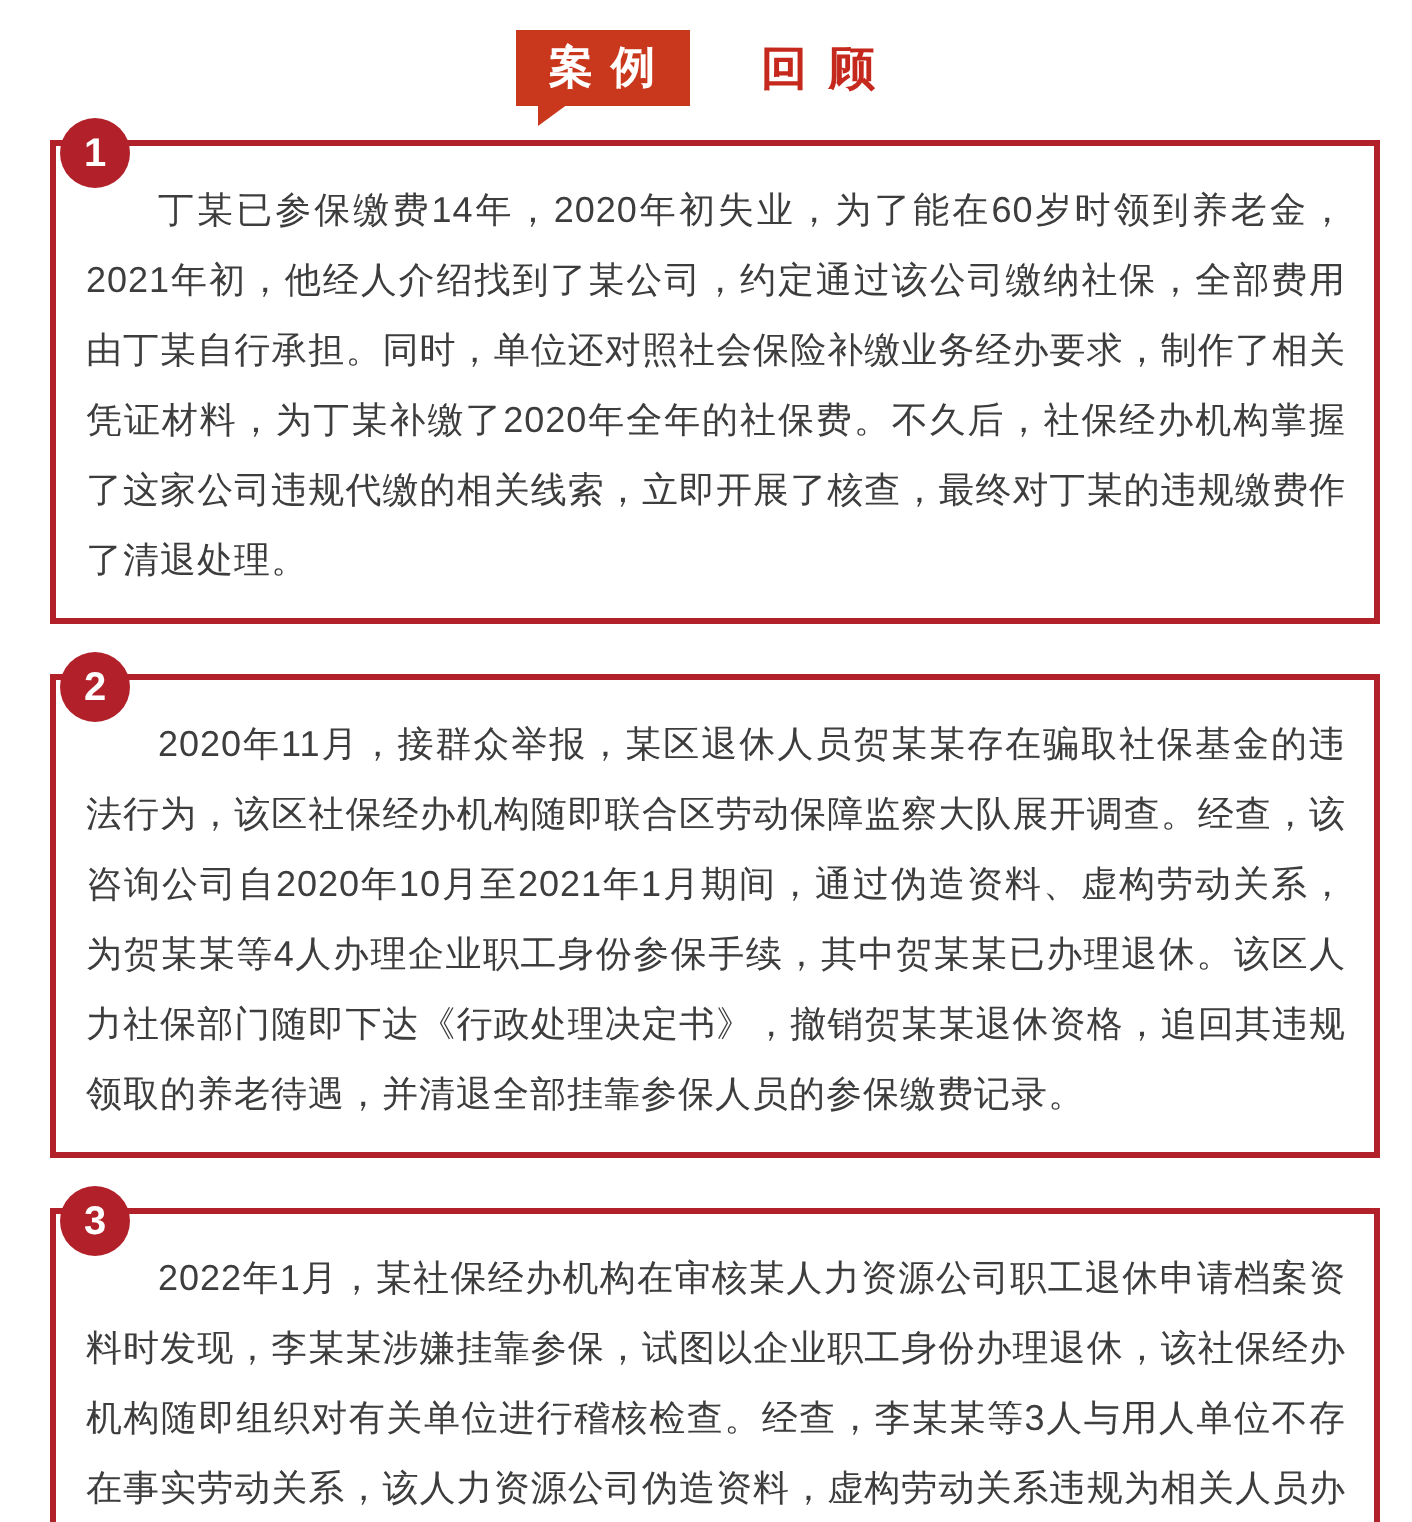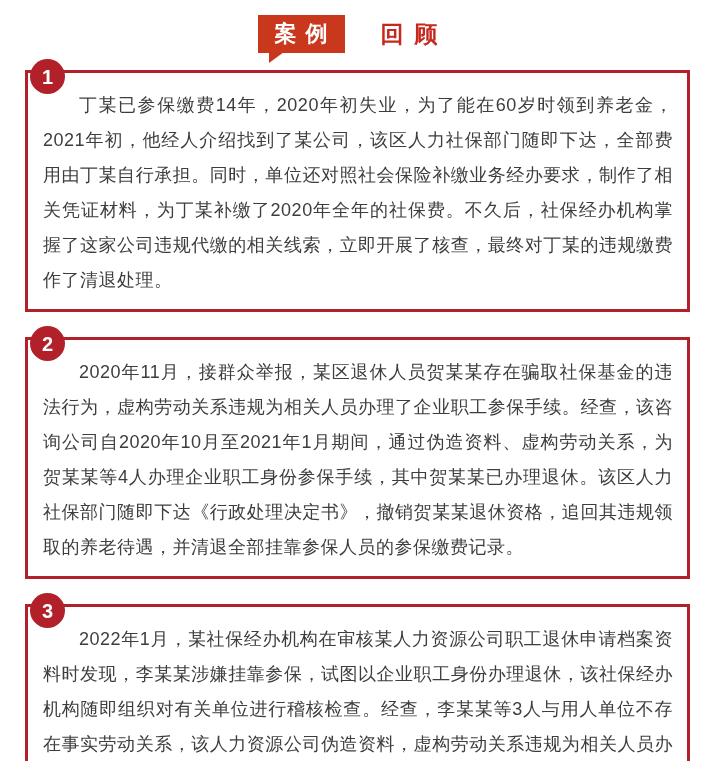--- a/index.html
+++ b/index.html
@@ -106,28 +106,28 @@
       <span>案例</span>
       <div class="bubble-tail"></div>
     </div>
     <span class="suffix">回顾</span>
   </div>
 
   <div class="case-box first-box">
     <div class="badge">
       <span>1</span>
     </div>
-    <p class="case-text">丁某已参保缴费14年，2020年初失业，为了能在60岁时领到养老金，2021年初，他经人介绍找到了某公司，该区人力社保部门随即下达，全部费用由丁某自行承担。同时，单位还对照社会保险补缴业务经办要求，制作了相关凭证材料，为丁某补缴了2020年全年的社保费。不久后，社保经办机构掌握了这家公司违规代缴的相关线索，立即开展了核查，最终对丁某的违规缴费作了清退处理。</p>
+    <p class="case-text">丁某已参保缴费14年，2020年初失业，为了能在60岁时领到养老金，2021年初，他经人介绍找到了某公司，约定通过该公司缴纳社保，全部费用由丁某自行承担。同时，单位还对照社会保险补缴业务经办要求，制作了相关凭证材料，为丁某补缴了2020年全年的社保费。不久后，社保经办机构掌握了这家公司违规代缴的相关线索，立即开展了核查，最终对丁某的违规缴费作了清退处理。</p>
   </div>
 
   <div class="case-box">
     <div class="badge">
       <span>2</span>
     </div>
-    <p class="case-text">2020年11月，接群众举报，某区退休人员贺某某存在骗取社保基金的违法行为，虚构劳动关系违规为相关人员办理了企业职工参保手续。经查，该咨询公司自2020年10月至2021年1月期间，通过伪造资料、虚构劳动关系，为贺某某等4人办理企业职工身份参保手续，其中贺某某已办理退休。该区人力社保部门随即下达《行政处理决定书》，撤销贺某某退休资格，追回其违规领取的养老待遇，并清退全部挂靠参保人员的参保缴费记录。</p>
+    <p class="case-text">2020年11月，接群众举报，某区退休人员贺某某存在骗取社保基金的违法行为，该区社保经办机构随即联合区劳动保障监察大队展开调查。经查，该咨询公司自2020年10月至2021年1月期间，通过伪造资料、虚构劳动关系，为贺某某等4人办理企业职工身份参保手续，其中贺某某已办理退休。该区人力社保部门随即下达《行政处理决定书》，撤销贺某某退休资格，追回其违规领取的养老待遇，并清退全部挂靠参保人员的参保缴费记录。</p>
   </div>
 
   <div class="case-box">
     <div class="badge">
       <span>3</span>
     </div>
     <p class="case-text">2022年1月，某社保经办机构在审核某人力资源公司职工退休申请档案资料时发现，李某某涉嫌挂靠参保，试图以企业职工身份办理退休，该社保经办机构随即组织对有关单位进行稽核检查。经查，李某某等3人与用人单位不存在事实劳动关系，该人力资源公司伪造资料，虚构劳动关系违规为相关人员办理了企业职工参保手续。核查过程中，相关人员无法提供其劳动关系真实存在的佐证资料。该社保经办机构随即对其退休申请依法作出不予受理的决定，并清退其违规参保缴费记录。</p>
   </div>
 
 

